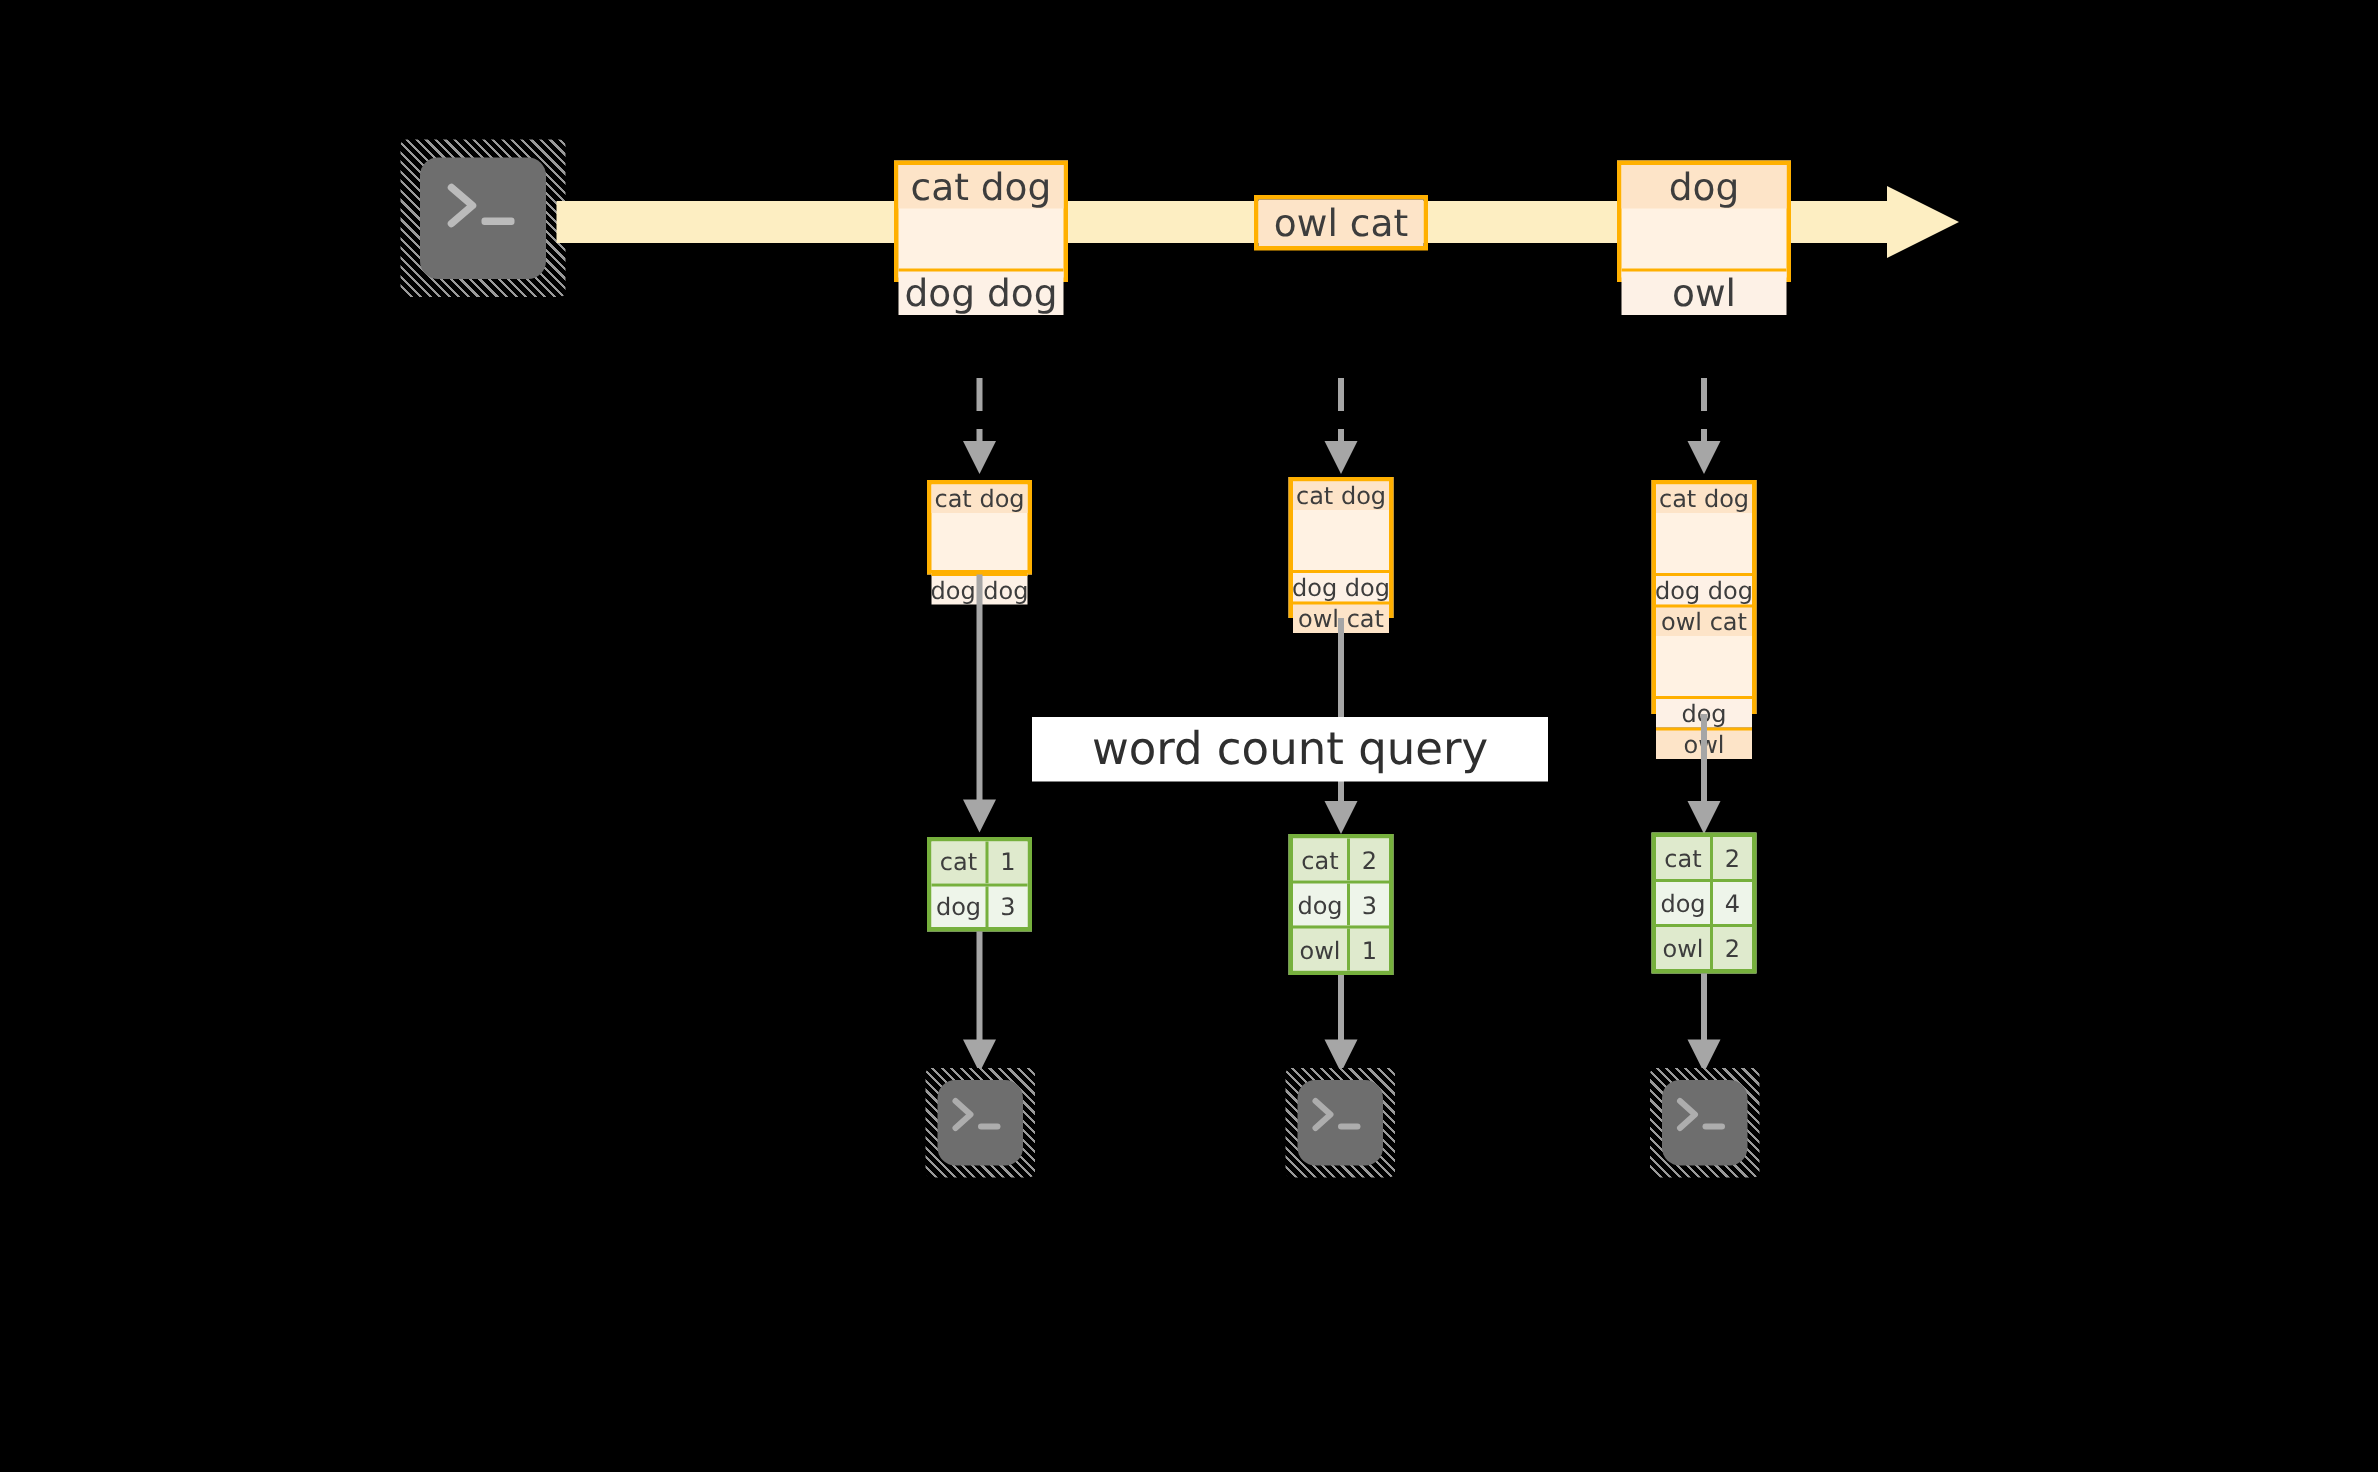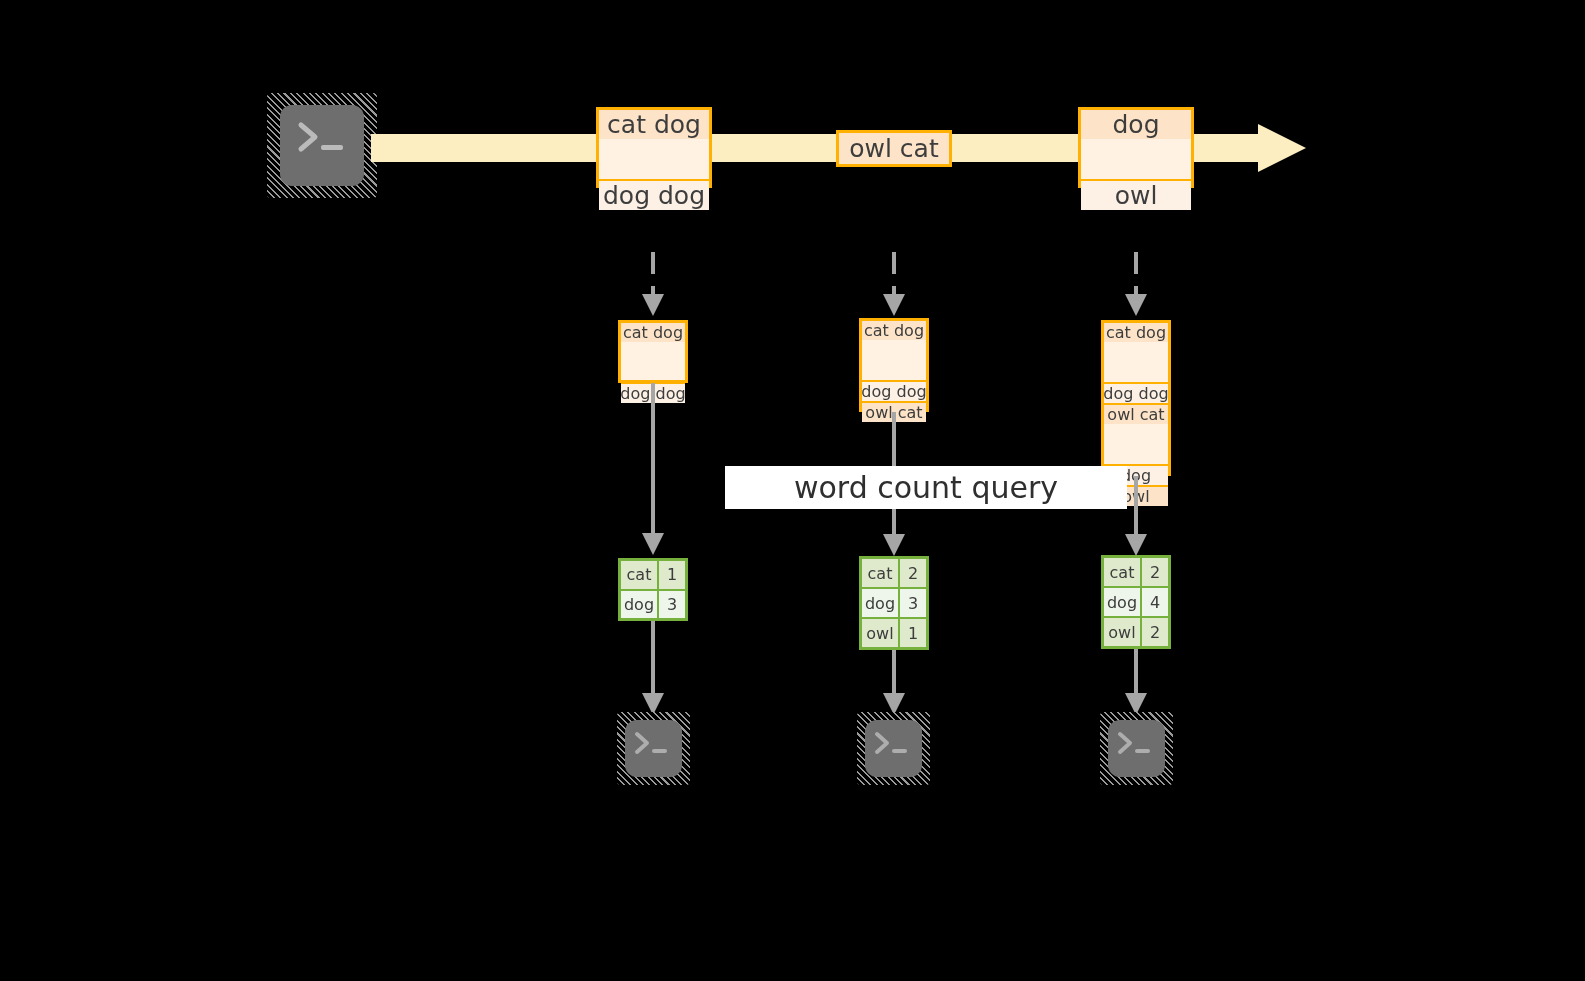--- a/index.html
+++ b/index.html
@@ -287,15 +287,15 @@
 
   <div class="term" style="left:1100px; top:712px; width:73px; height:73px;">
     <div class="hatch"></div>
     <div class="body" style="left:8px; top:8px; width:57px; height:57px;"></div>
     <svg width="73" height="73" viewBox="0 0 73 73">
       <path d="M20 22 L30 31 L20 40" fill="none" stroke="#bdbdbd" stroke-width="4" stroke-linecap="round" stroke-linejoin="round" opacity="0.8"></path>
       <rect x="35" y="37" width="15" height="4" rx="2" fill="#bdbdbd" opacity="0.8"></rect>
     </svg>
   </div>
 
-  <div class="qlabel" style="left:688px; top:466px; width:402px; height:43px;margin-left:37px;">word count query</div>
+  <div class="qlabel" style="left:688px; top:478px; width:344px; height:43px;">word count query</div>
 
 </div>
 
 </body></html>

